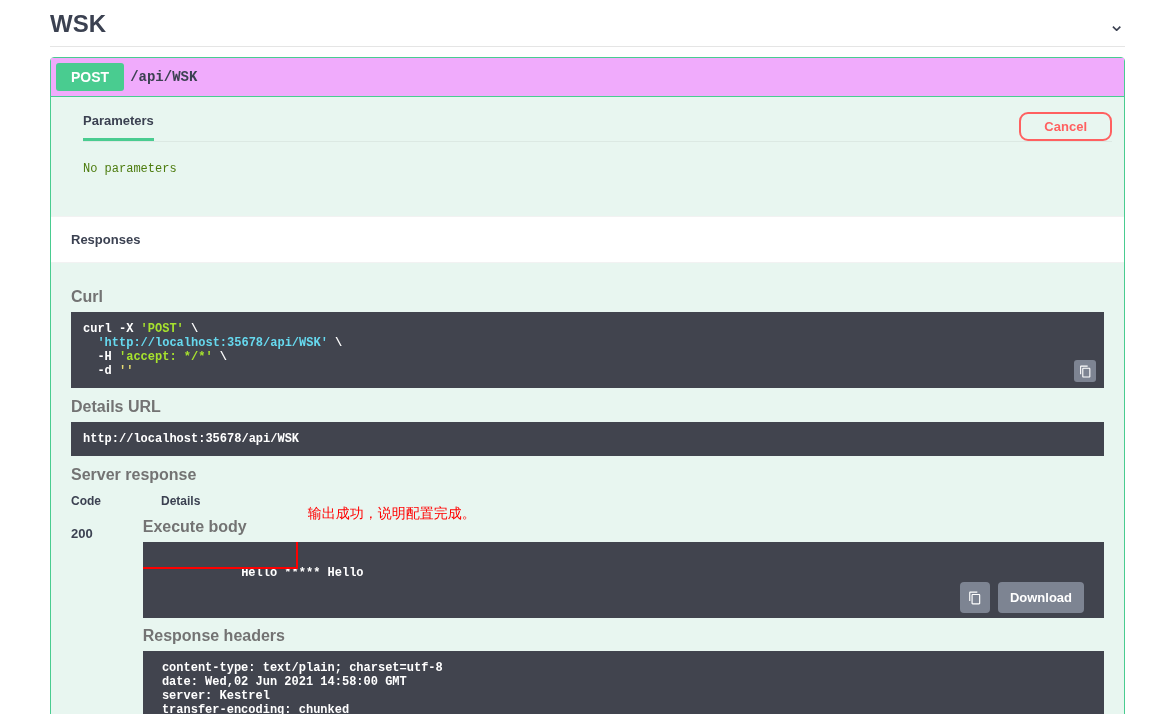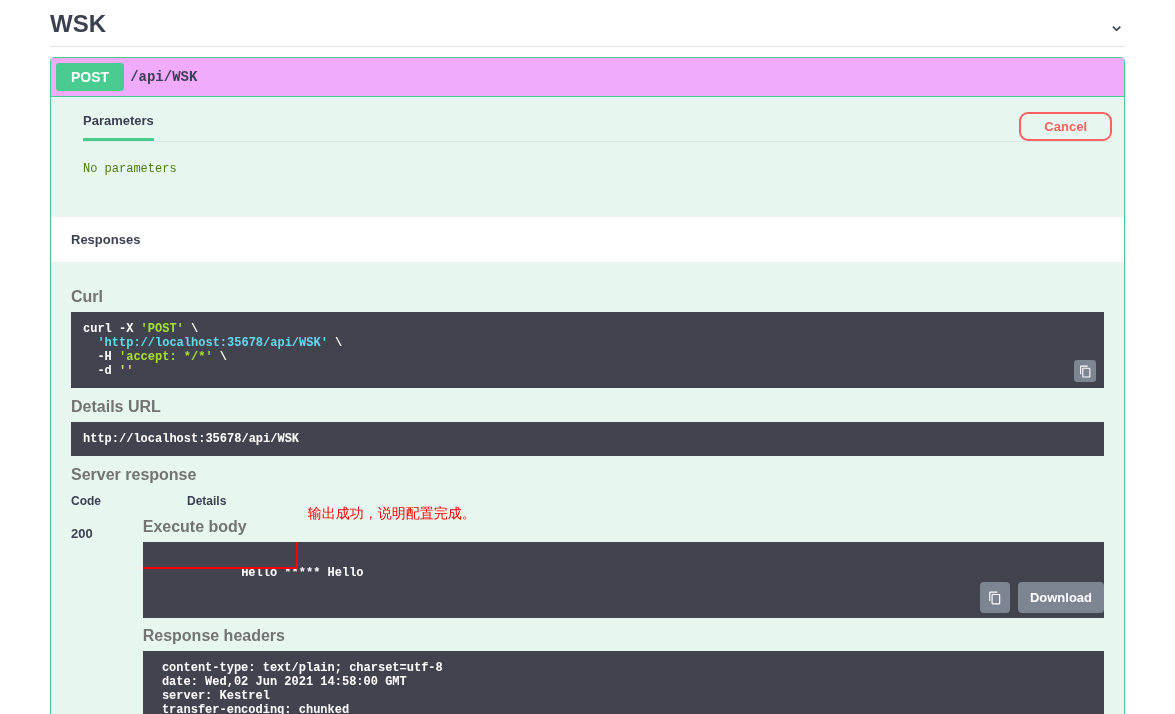--- a/index.html
+++ b/index.html
@@ -23,29 +23,29 @@
 .responses-header { background: #fff; padding: 15px 20px; font-weight: 700; font-size: 13px; border-top: 1px solid rgba(0,0,0,0.05); border-bottom: 1px solid rgba(0,0,0,0.05); }
 .result-section { padding: 15px 20px; }
 .small-label { font-weight: 700; font-size: 16px; color: #737373; margin: 10px 0 6px; }
 .code-block { background: #41444e; color: #fff; border-radius: 0; padding: 10px 12px; font-family: "Courier New", monospace; font-size: 12px; font-weight: 600; position: relative; white-space: pre; overflow-x: auto; }
 .curl-post { color: #a7e22e; }
 .curl-url { color: #66d9ef; }
 .curl-arg { color: #a7e22e; }
 .curl-str { color: #e6db74; }
 .copy-btn { position: absolute; right: 8px; bottom: 6px; width: 22px; height: 22px; background: #7d8492; border-radius: 3px; border: none; cursor: pointer; display: flex; align-items: center; justify-content: center; }
 .copy-btn svg { width: 13px; height: 13px; fill: #fff; }
-.table-row { display: flex; gap: 76px; margin-top: 10px; }
+.table-row { display: flex; gap: 50px; margin-top: 10px; }
 .col-code { min-width: 40px; font-weight: 700; font-size: 12px; }
 .col-details { flex: 1; font-weight: 700; font-size: 12px; }
 .status-code { font-weight: 600; font-size: 13px; color: #3b4151; padding-top: 18px; }
 .details-col { flex: 1; }
 .annotation { color: #ff0000; font-size: 14px; font-family: "SimSun", serif; position: absolute; }
 .resp-body-label-row { display: flex; align-items: baseline; position: relative; }
 .red-highlight { position: absolute; border: 2px solid red; left: -10px; top: -3px; width: 165px; height: 30px; pointer-events: none; }
-.resp-actions { display: flex; justify-content: flex-end; gap: 8px; margin-top: -36px; padding-right: 0; position: relative; }
+.resp-actions { display: flex; justify-content: flex-end; gap: 8px; margin-top: -36px; padding-right: 20px; position: relative; }
 .icon-btn { background: #7d8492; border: none; border-radius: 4px; padding: 6px 8px; cursor: pointer; display: flex; align-items: center; }
 .download-btn { background: #7d8492; color: #fff; border: none; border-radius: 4px; padding: 8px 12px; font-weight: 700; font-size: 13px; cursor: pointer; font-family: sans-serif; }
 .body-block { min-height: 58px; }
 .body-block .txt { display: inline-block; position: relative; }
 </style>
 </head>
 <body>
 
 <div class="container">
 

